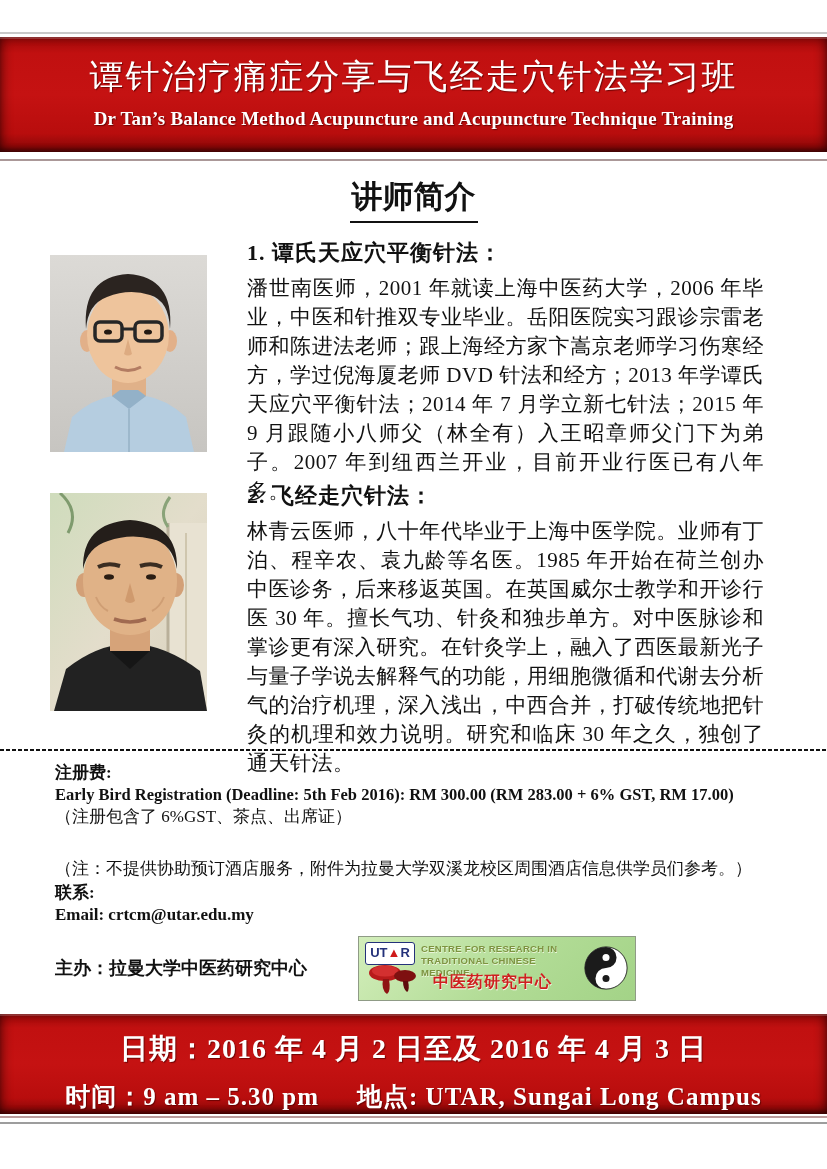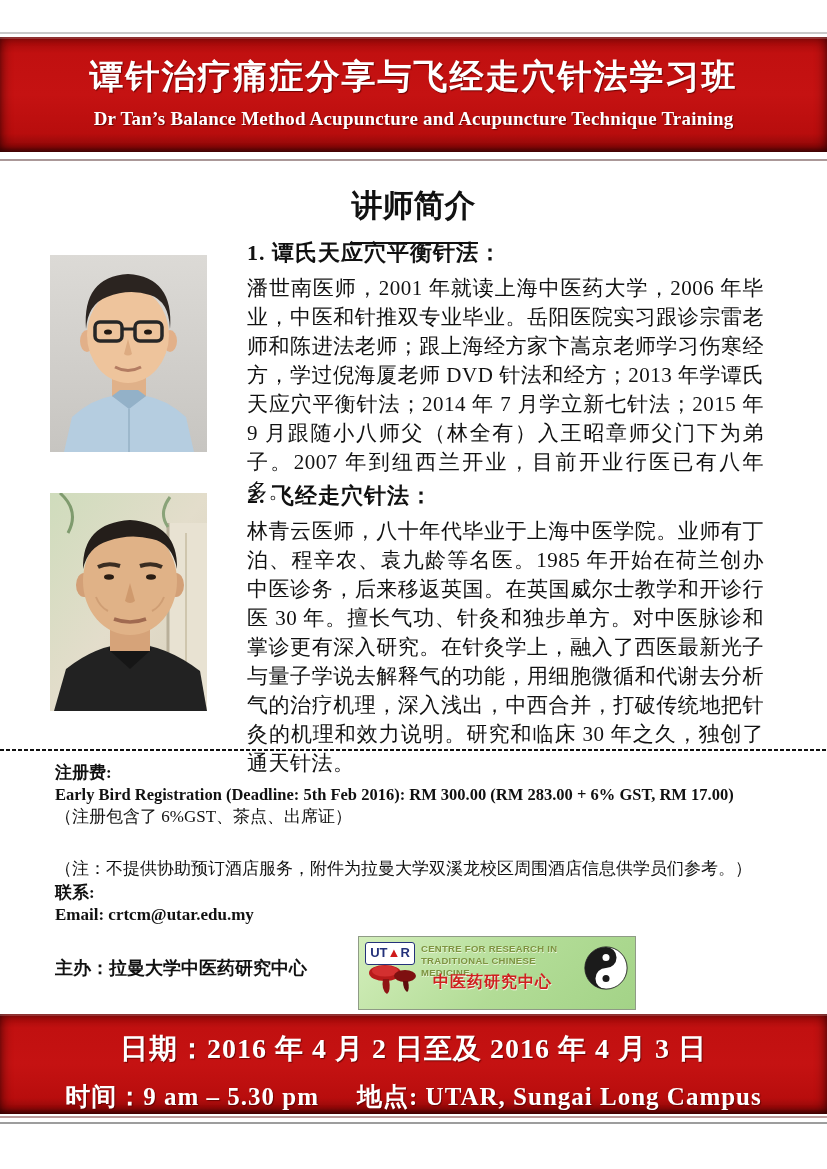--- a/index.html
+++ b/index.html
@@ -16,34 +16,34 @@
     position:absolute;left:0;right:0;
     background:linear-gradient(180deg,#9c0909 0%,#c11010 14%,#c51212 50%,#b80d0d 84%,#7f0707 100%);
     box-shadow:inset 0 2px 0 rgba(255,255,255,.18),
                inset 5px 0 8px rgba(0,0,0,.28),
                inset -5px 0 8px rgba(0,0,0,.28),
                inset 0 -3px 5px rgba(0,0,0,.35);
     color:#fff;text-align:center;
   }
   .banner.top{top:37px;height:115px;}
   .banner-title-zh{
-    margin-top:17px;font-size:34px;font-weight:bold;letter-spacing:2px;
+    margin-top:17px;font-size:34px;font-weight:normal;letter-spacing:2px;
     text-shadow:1px 1px 1px rgba(90,0,0,.8);white-space:nowrap;text-align:center;
   }
   .banner-title-en{
     margin-top:8px;font-size:19px;font-weight:bold;letter-spacing:.2px;
     text-shadow:1px 1px 1px rgba(90,0,0,.8);white-space:nowrap;
   }
   
   .section-heading{
     position:absolute;top:176px;left:0;right:0;text-align:center;
     font-size:31px;font-weight:bold;
   }
   .section-heading span{
-    display:inline-block;border-bottom:2px solid #111;padding:0 2px 15px 2px;margin-top:9px;
+    display:inline-block;border-bottom:2px solid #111;padding:0 2px 3px 2px;
   }
   
   .photo{position:absolute;left:50px;overflow:hidden;background:#ccc;}
   .photo.p1{top:255px;width:157px;height:197px;}
   .photo.p2{top:493px;width:157px;height:218px;}
   .photo svg{display:block;}
   .lecturer-text{position:absolute;left:247px;width:517px;}
   .lecturer-text.t1{top:238px;}
   .lecturer-text.t2{top:481px;}
   .lect-heading{font-size:22px;font-weight:bold;margin:0 0 6px 0;letter-spacing:1px;}
@@ -60,21 +60,21 @@
   .info{position:absolute;left:55px;font-size:17px;line-height:22px;}
   .reg-block{top:762px;}
   .b{font-weight:bold;}
   .reg-en{font-size:16.5px;}
   .hotel-note{top:858px;}
   .contact-block{top:882px;}
   .contact-block div{line-height:22px;}
   .organizer-label{top:957px;font-weight:bold;font-size:18px;}
   
   .logo{
-    position:absolute;left:358px;top:936px;width:278px;height:74px;
+    position:absolute;left:358px;top:936px;width:278px;height:65px;
     background:linear-gradient(135deg,#d3eebb 0%,#b2dc96 55%,#a3d387 100%);
     border:1px solid #8f9b86;box-sizing:border-box;
   }
   .utar-box{
     position:absolute;left:6px;top:5px;width:48px;height:21px;background:#fff;
     border:1px solid #24317a;border-radius:3px;text-align:center;
     font-family:"Liberation Sans","DejaVu Sans",sans-serif;
     font-size:13px;font-weight:bold;line-height:20px;color:#24317a;letter-spacing:0;
   }
   .utar-box .arrow{color:#cf1a1a;}

